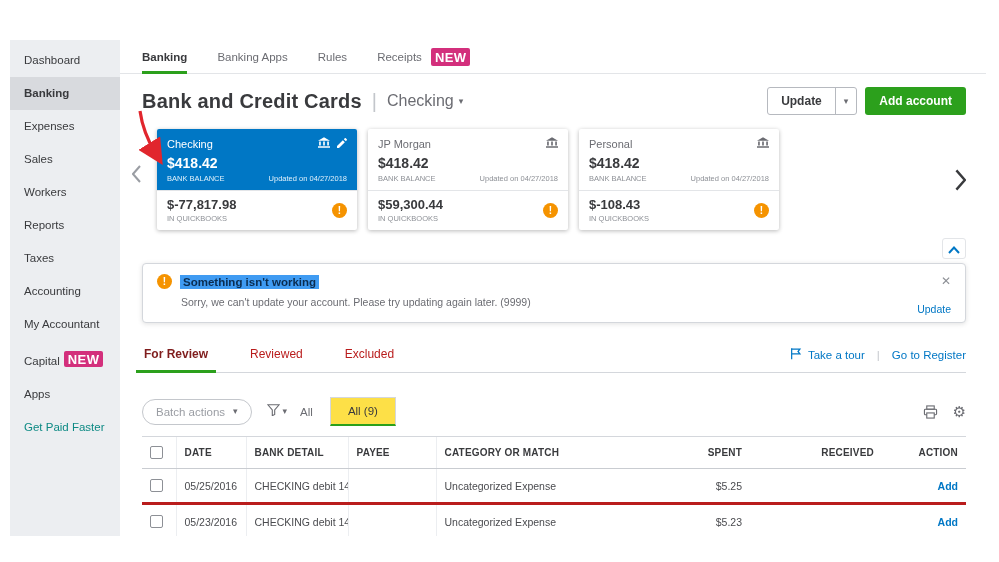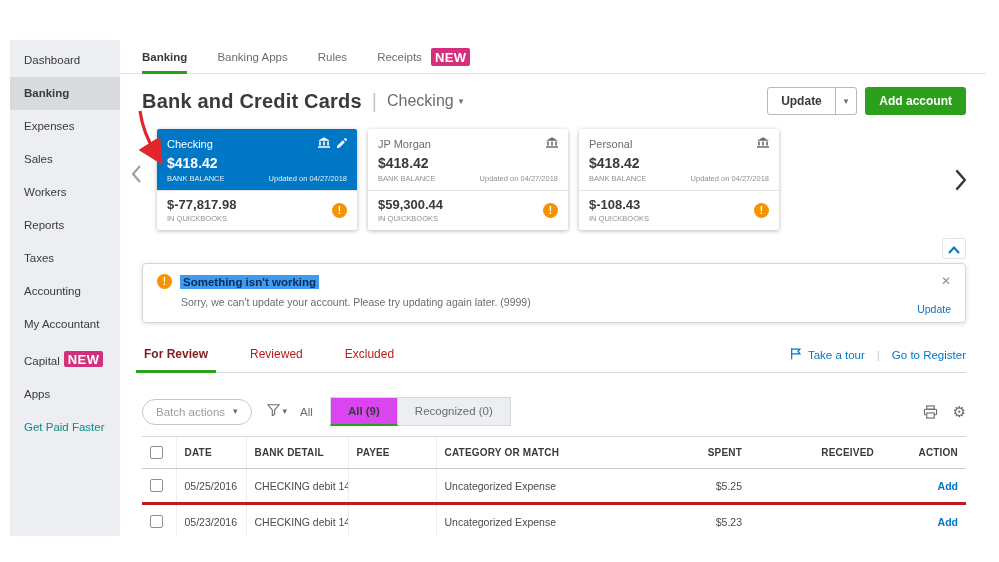--- a/index.html
+++ b/index.html
@@ -74,21 +74,21 @@
   .review-link { color:#0077c5; cursor:pointer; display:flex; align-items:center; gap:5px; }
   .link-sep { color:#c3c6cb; }
 
   
   .toolbar { display:flex; align-items:center; margin:24px 20px 0 22px; }
   .batch-btn { display:flex; align-items:center; gap:8px; border:1px solid #c4c7cc; border-radius:15px; background:#fff; color:#9a9da3; font-size:11.5px; padding:6px 13px; cursor:pointer; }
   .filter-btn { display:flex; align-items:center; gap:3px; margin-left:15px; background:none; border:none; color:#6b6c72; cursor:pointer; }
   .all-label { font-size:11.5px; color:#6b6c72; margin-left:13px; }
   .seg-tabs { display:flex; margin-left:17px; }
   .seg { font-size:11.5px; padding:7px 17px; border:1px solid #d4d7dc; background:#eceef1; color:#6b6c72; cursor:pointer; }
-  .seg.active { background:#d946ef; color:#393a3d; font-weight:bold; border-bottom:2px solid #2ca01c; }
+  .seg.active { background:#fde047; color:#393a3d; font-weight:normal; border-bottom:2px solid #2ca01c; }
   .seg + .seg { border-left:none; }
   .toolbar-icons { margin-left:auto; display:flex; align-items:center; gap:15px; color:#6b6c72; }
   .icon-btn { background:none; border:none; color:#6b6c72; cursor:pointer; display:flex; align-items:center; }
   .gear-glyph { font-size:15px; line-height:1; }
 
   
   .tx-table { width:calc(100% - 42px); margin:10px 20px 0 22px; border-collapse:collapse; table-layout:fixed; }
   .tx-table th { font-size:10px; font-weight:bold; color:#393a3d; text-align:left; padding:9px 8px; border-top:1px solid #d4d7dc; border-bottom:1px solid #c9ccd1; letter-spacing:.2px; }
   .tx-table td { font-size:10.5px; color:#4a4b4f; padding:10px 8px; border-bottom:3px solid #b91c1c; overflow:hidden; white-space:nowrap; }
   .tx-table td.vline, .tx-table th.vline { border-left:1px solid #eceef1; }
@@ -297,21 +297,20 @@
       </button>
       <button class="filter-btn">
         <span><svg width="13" height="12" viewBox="0 0 16 15" fill="none" stroke="#6b6c72" stroke-width="1.4">
               <path d="M1 1h14l-5.5 6.5V13l-3 1.6V7.5L1 1z"></path>
             </svg></span>
         <span class="caret">▾</span>
       </button>
       <span class="all-label">All</span>
       <div class="seg-tabs">
         <div class="seg active">All (9)</div>
-        <div class="seg">Recognized (0)</div>
       </div>
       <div class="toolbar-icons">
         <button class="icon-btn">
           <svg width="15" height="14" viewBox="0 0 16 15" fill="none" stroke="#6b6c72" stroke-width="1.2">
               <rect x="4" y="1" width="8" height="3.5"></rect>
               <rect x="1.5" y="4.5" width="13" height="6" rx="1"></rect>
               <rect x="4" y="8.5" width="8" height="5.5" fill="#fff"></rect>
             </svg>
         </button>
         <button class="icon-btn">

